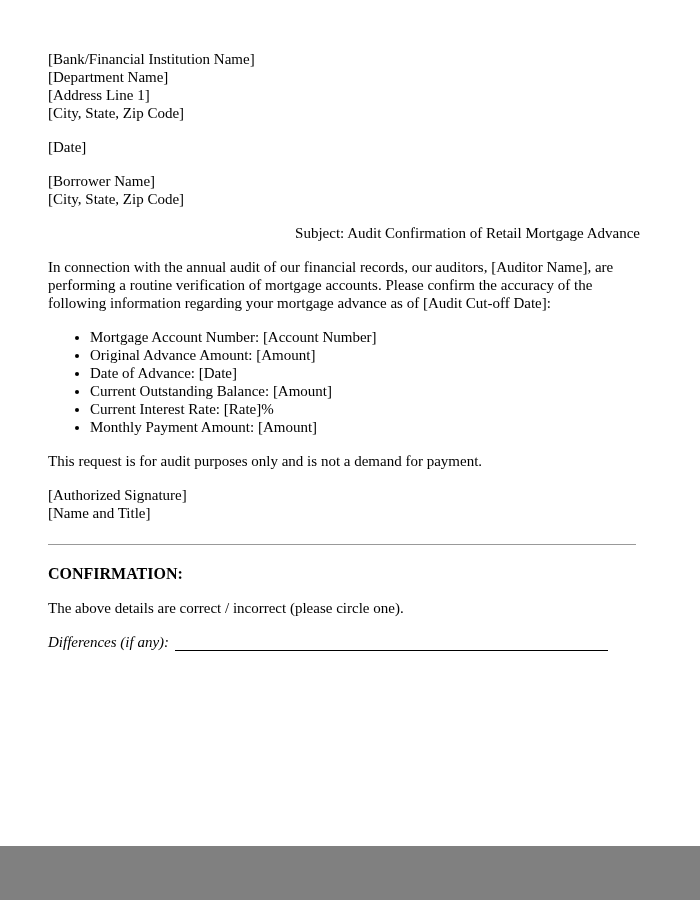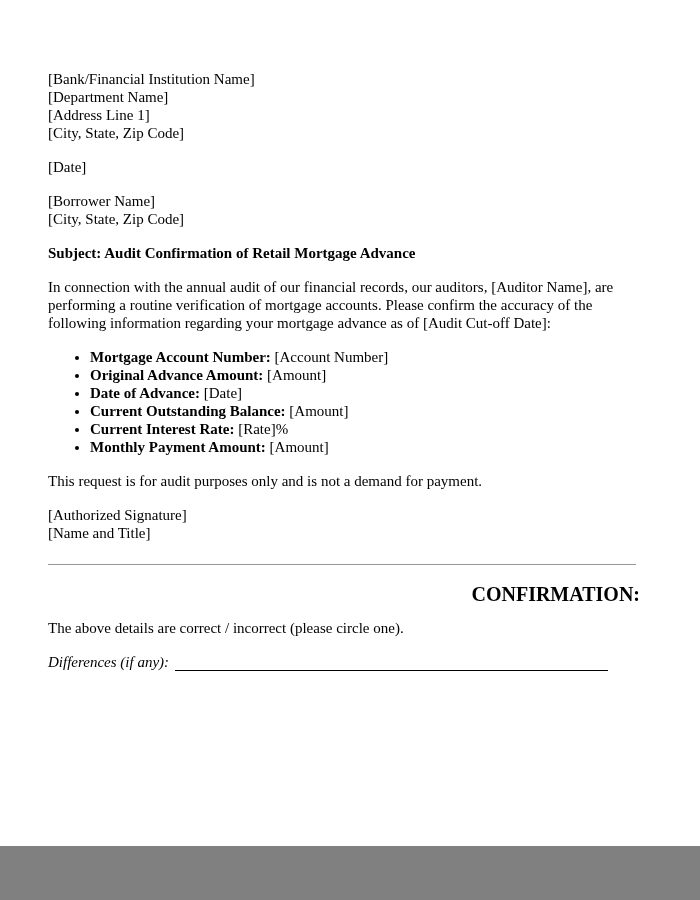--- a/index.html
+++ b/index.html
@@ -6,47 +6,46 @@
   html, body {
     width: 700px;
     height: 900px;
     font-family: "Liberation Serif", "DejaVu Serif", serif;
     background: #808080;
   }
   .page {
     width: 700px;
     height: 846px;
     background: #ffffff;
-    padding: 70px 60px 40px 48px;
+    padding: 50px 60px 40px 48px;
     color: #000000;
     font-size: 15px;
     line-height: 18px;
     overflow: hidden;
   }
   .block { margin-bottom: 16px; }
   .line { white-space: pre-wrap; }
   .para { margin-bottom: 16px; max-width: 592px; }
-  .bold { font-weight: bold; }
+  .bold { font-weight: normal; text-align: right; }
   ul.details {
     margin: 0 0 16px 0;
     padding-left: 42px;
     max-width: 560px;
   }
   ul.details li { margin-bottom: 0; line-height: 18px; }
   hr.divider {
     border: none;
     border-top: 1px solid #999999;
     margin: 22px 0 20px 0;
     width: 588px;
   }
   .conf-heading {
     font-weight: bold;
-    font-size: 20px;
+    font-size: 16px;
     margin-bottom: 16px;
-    text-align: right;
   }
   .diff-row {
     display: flex;
     align-items: flex-end;
     max-width: 560px;
     margin-bottom: 16px;
     font-style: italic;
   }
   .diff-label { white-space: nowrap; margin-right: 6px; }
   .blank-line {

